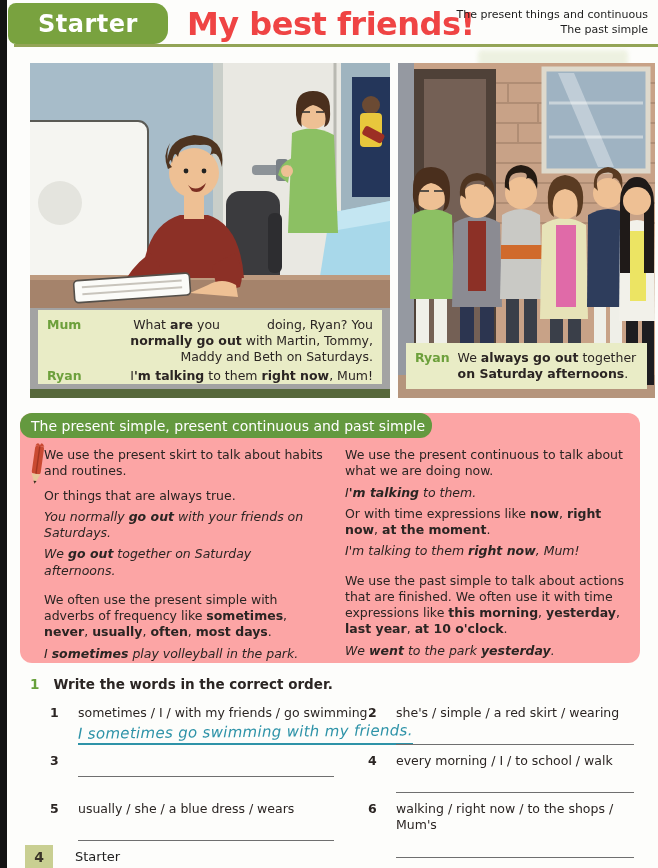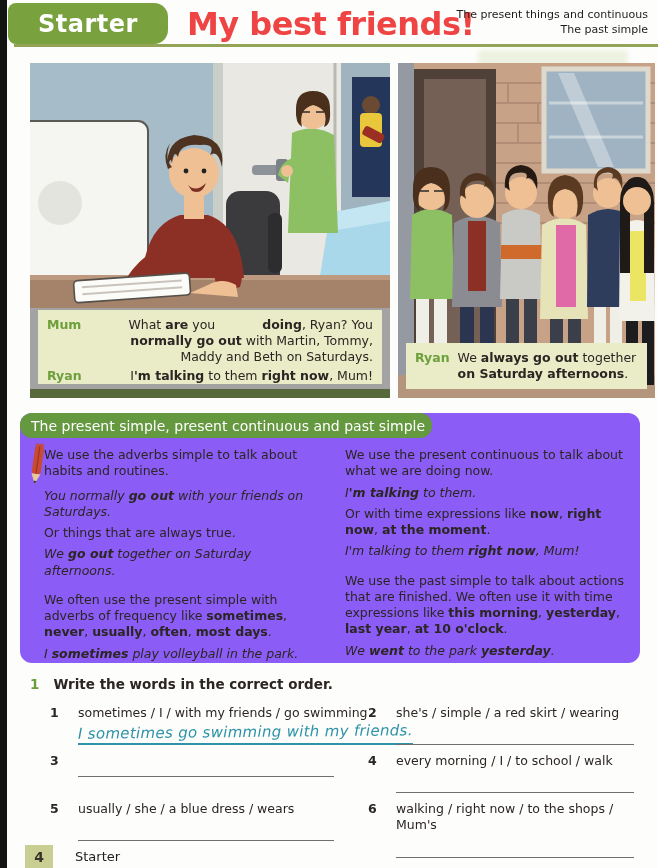--- a/index.html
+++ b/index.html
@@ -30,21 +30,21 @@
 
   .speech-box { background:#e9ecc6; padding:7px 9px 7px 9px; font-size:12.5px; line-height:1.28; }
   .speech-left { position:absolute; left:8px; top:247px; width:344px; height:74px; }
   .speech-right { position:absolute; left:8px; bottom:9px; width:241px; height:46px; }
   .speech-line { display:flex; gap:8px; margin-bottom:3px; }
   .speaker { flex:0 0 34px; font-weight:800; color:#6da03c; }
   .speech-text { flex:1; }
 
   
   .grammar-box { position:absolute; left:20px; top:413px; width:620px; height:250px;
-    background:#8b5cf6; border-radius:12px; }
+    background:#fca5a5; border-radius:12px; }
   .grammar-pill { position:absolute; left:0; top:0; width:412px; height:25px; background:#64993f;
     border-radius:12px; color:#ffffff; font-size:14px; display:flex; align-items:center; padding-left:11px; }
   .grammar-cols { position:absolute; left:24px; top:34px; right:14px; bottom:8px; display:flex; gap:20px; }
   .gcol { flex:1; font-size:12.5px; line-height:1.3; }
   .gpara { margin-bottom:5px; }
   .gpara.mb8 { margin-bottom:8px; }
   .gpara.gap-before { margin-top:13px; }
   .pencil-icon { position:absolute; left:6px; top:27px; }
 
   
@@ -138,21 +138,21 @@
 
       <g transform="rotate(-4 100 224)">
         <rect x="44" y="214" width="116" height="22" rx="4" fill="#fbfbf8" stroke="#55504a" stroke-width="1.6"></rect>
         <line x1="52" y1="221" x2="152" y2="221" stroke="#c8c4bc" stroke-width="2"></line>
         <line x1="52" y1="228" x2="152" y2="228" stroke="#c8c4bc" stroke-width="2"></line>
       </g>
     </svg>
     <div class="speech-box speech-left">
       <div class="speech-line">
         <span class="speaker">Mum</span>
-        <span class="speech-text"><span>What </span><span style="font-weight: 700;">are</span><span> you </span><span style="font-weight: 700; margin-left: 43px;">doing</span><span>, Ryan? You </span><span style="font-weight: 700;">normally go out</span><span> with Martin, Tommy, Maddy and Beth on Saturdays.</span></span>
+        <span class="speech-text"><span>What </span><span style="font-weight: 700;">are</span><span> you </span><span style="font-weight: 400; margin-left: 43px;">doing</span><span>, Ryan? You </span><span style="font-weight: 700;">normally go out</span><span> with Martin, Tommy, Maddy and Beth on Saturdays.</span></span>
       </div>
       <div class="speech-line">
         <span class="speaker">Ryan</span>
         <span class="speech-text"><span>I</span><span style="font-weight: 700;">'m talking</span><span> to them </span><span style="font-weight: 700;">right now</span><span>, Mum!</span></span>
       </div>
     </div>
     <div class="bottom-strip"></div>
   </div>
 
   <div class="panel panel-right">
@@ -238,23 +238,23 @@
       <g transform="rotate(8 11 23)">
         <rect x="7" y="6" width="9" height="28" rx="2" fill="#c94a32"></rect>
         <line x1="11.5" y1="6" x2="11.5" y2="34" stroke="#a33522" stroke-width="1.4"></line>
         <path d="M7 34 L16 34 L11.5 44 Z" fill="#e8c69a"></path>
         <path d="M10 41 L13 41 L11.5 44 Z" fill="#3b2c20"></path>
         <path d="M7 6 Q9 1 11.5 5 Q13 0 16 6 Z" fill="#c94a32"></path>
       </g>
     </svg>
     <div class="grammar-cols">
       <div class="gcol">
-        <p class="gpara mb8"><span>We use the adverbs simple to talk about habits and routines.</span></p>
+        <p class="gpara mb8"><span>We use the present skirt to talk about habits and routines.</span></p>
+        <p class="gpara"><span>Or things that are always true.</span></p>
         <p class="gpara"><span style="font-style: italic;">You normally </span><span style="font-weight: 700; font-style: italic;">go out</span><span style="font-style: italic;"> with your friends on Saturdays.</span></p>
-        <p class="gpara"><span>Or things that are always true.</span></p>
         <p class="gpara"><span style="font-style: italic;">We </span><span style="font-weight: 700; font-style: italic;">go out</span><span style="font-style: italic;"> together on Saturday afternoons.</span></p>
         <p class="gpara gap-before"><span>We often use the present simple with adverbs of frequency like </span><span style="font-weight: 700;">sometimes</span><span>, </span><span style="font-weight: 700;">never</span><span>, </span><span style="font-weight: 700;">usually</span><span>, </span><span style="font-weight: 700;">often</span><span>, </span><span style="font-weight: 700;">most days</span><span>.</span></p>
         <p class="gpara"><span style="font-style: italic;">I </span><span style="font-weight: 700; font-style: italic;">sometimes</span><span style="font-style: italic;"> play volleyball in the park.</span></p>
       </div>
       <div class="gcol">
         <p class="gpara"><span>We use the present continuous to talk about what we are doing now.</span></p>
         <p class="gpara"><span style="font-style: italic;">I</span><span style="font-weight: 700; font-style: italic;">'m talking</span><span style="font-style: italic;"> to them.</span></p>
         <p class="gpara"><span>Or with time expressions like </span><span style="font-weight: 700;">now</span><span>, </span><span style="font-weight: 700;">right now</span><span>, </span><span style="font-weight: 700;">at the moment</span><span>.</span></p>
         <p class="gpara"><span style="font-style: italic;">I'm talking to them </span><span style="font-weight: 700; font-style: italic;">right now</span><span style="font-style: italic;">, Mum!</span></p>
         <p class="gpara gap-before"><span>We use the past simple to talk about actions that are finished. We often use it with time expressions like </span><span style="font-weight: 700;">this morning</span><span>, </span><span style="font-weight: 700;">yesterday</span><span>, </span><span style="font-weight: 700;">last year</span><span>, </span><span style="font-weight: 700;">at 10 o'clock</span><span>.</span></p>

